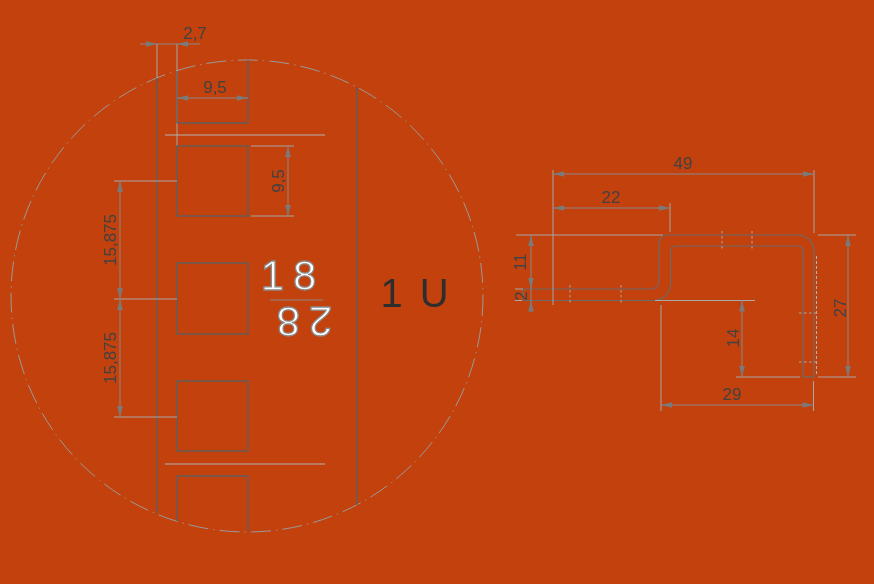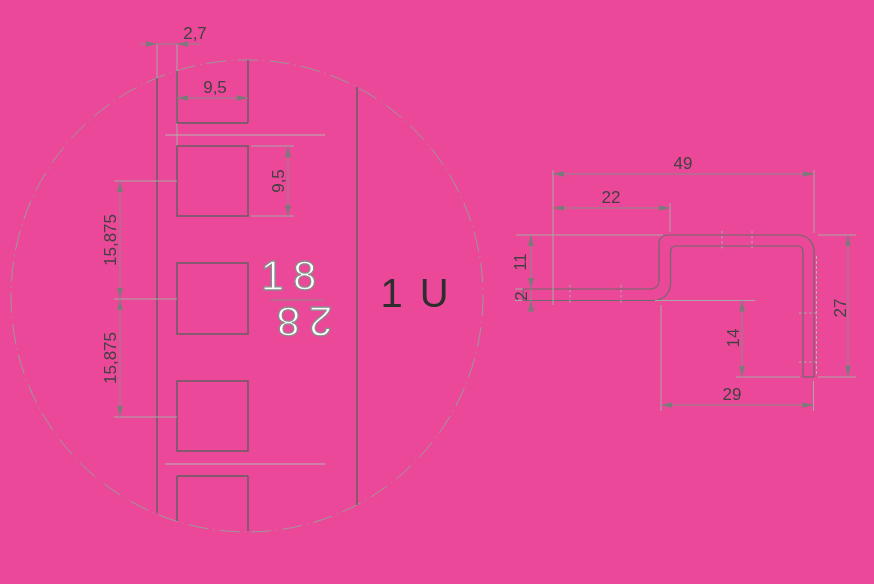--- a/index.html
+++ b/index.html
@@ -1,17 +1,17 @@
 <!DOCTYPE html>
 <html><head>
 <meta charset="utf-8">
 <style>
   html,body{margin:0;padding:0;background:#fff;}
   .canvas{
-    width:874px;height:584px;position:relative;background:#ec4899;
+    width:874px;height:584px;position:relative;background:#c2410c;
     font-family:"Liberation Sans", sans-serif;
   }
   svg text{
     font-family:"Liberation Sans", sans-serif;
     fill:#424242;
   }
   .dim-text{font-size:17px;}
   .obj{stroke:#5f5f5f;stroke-width:1.4;fill:none;}
   .objthin{stroke:#6b6b6b;stroke-width:1.2;fill:none;}
   .dim{stroke:#8a8a8a;stroke-width:1;fill:none;}

